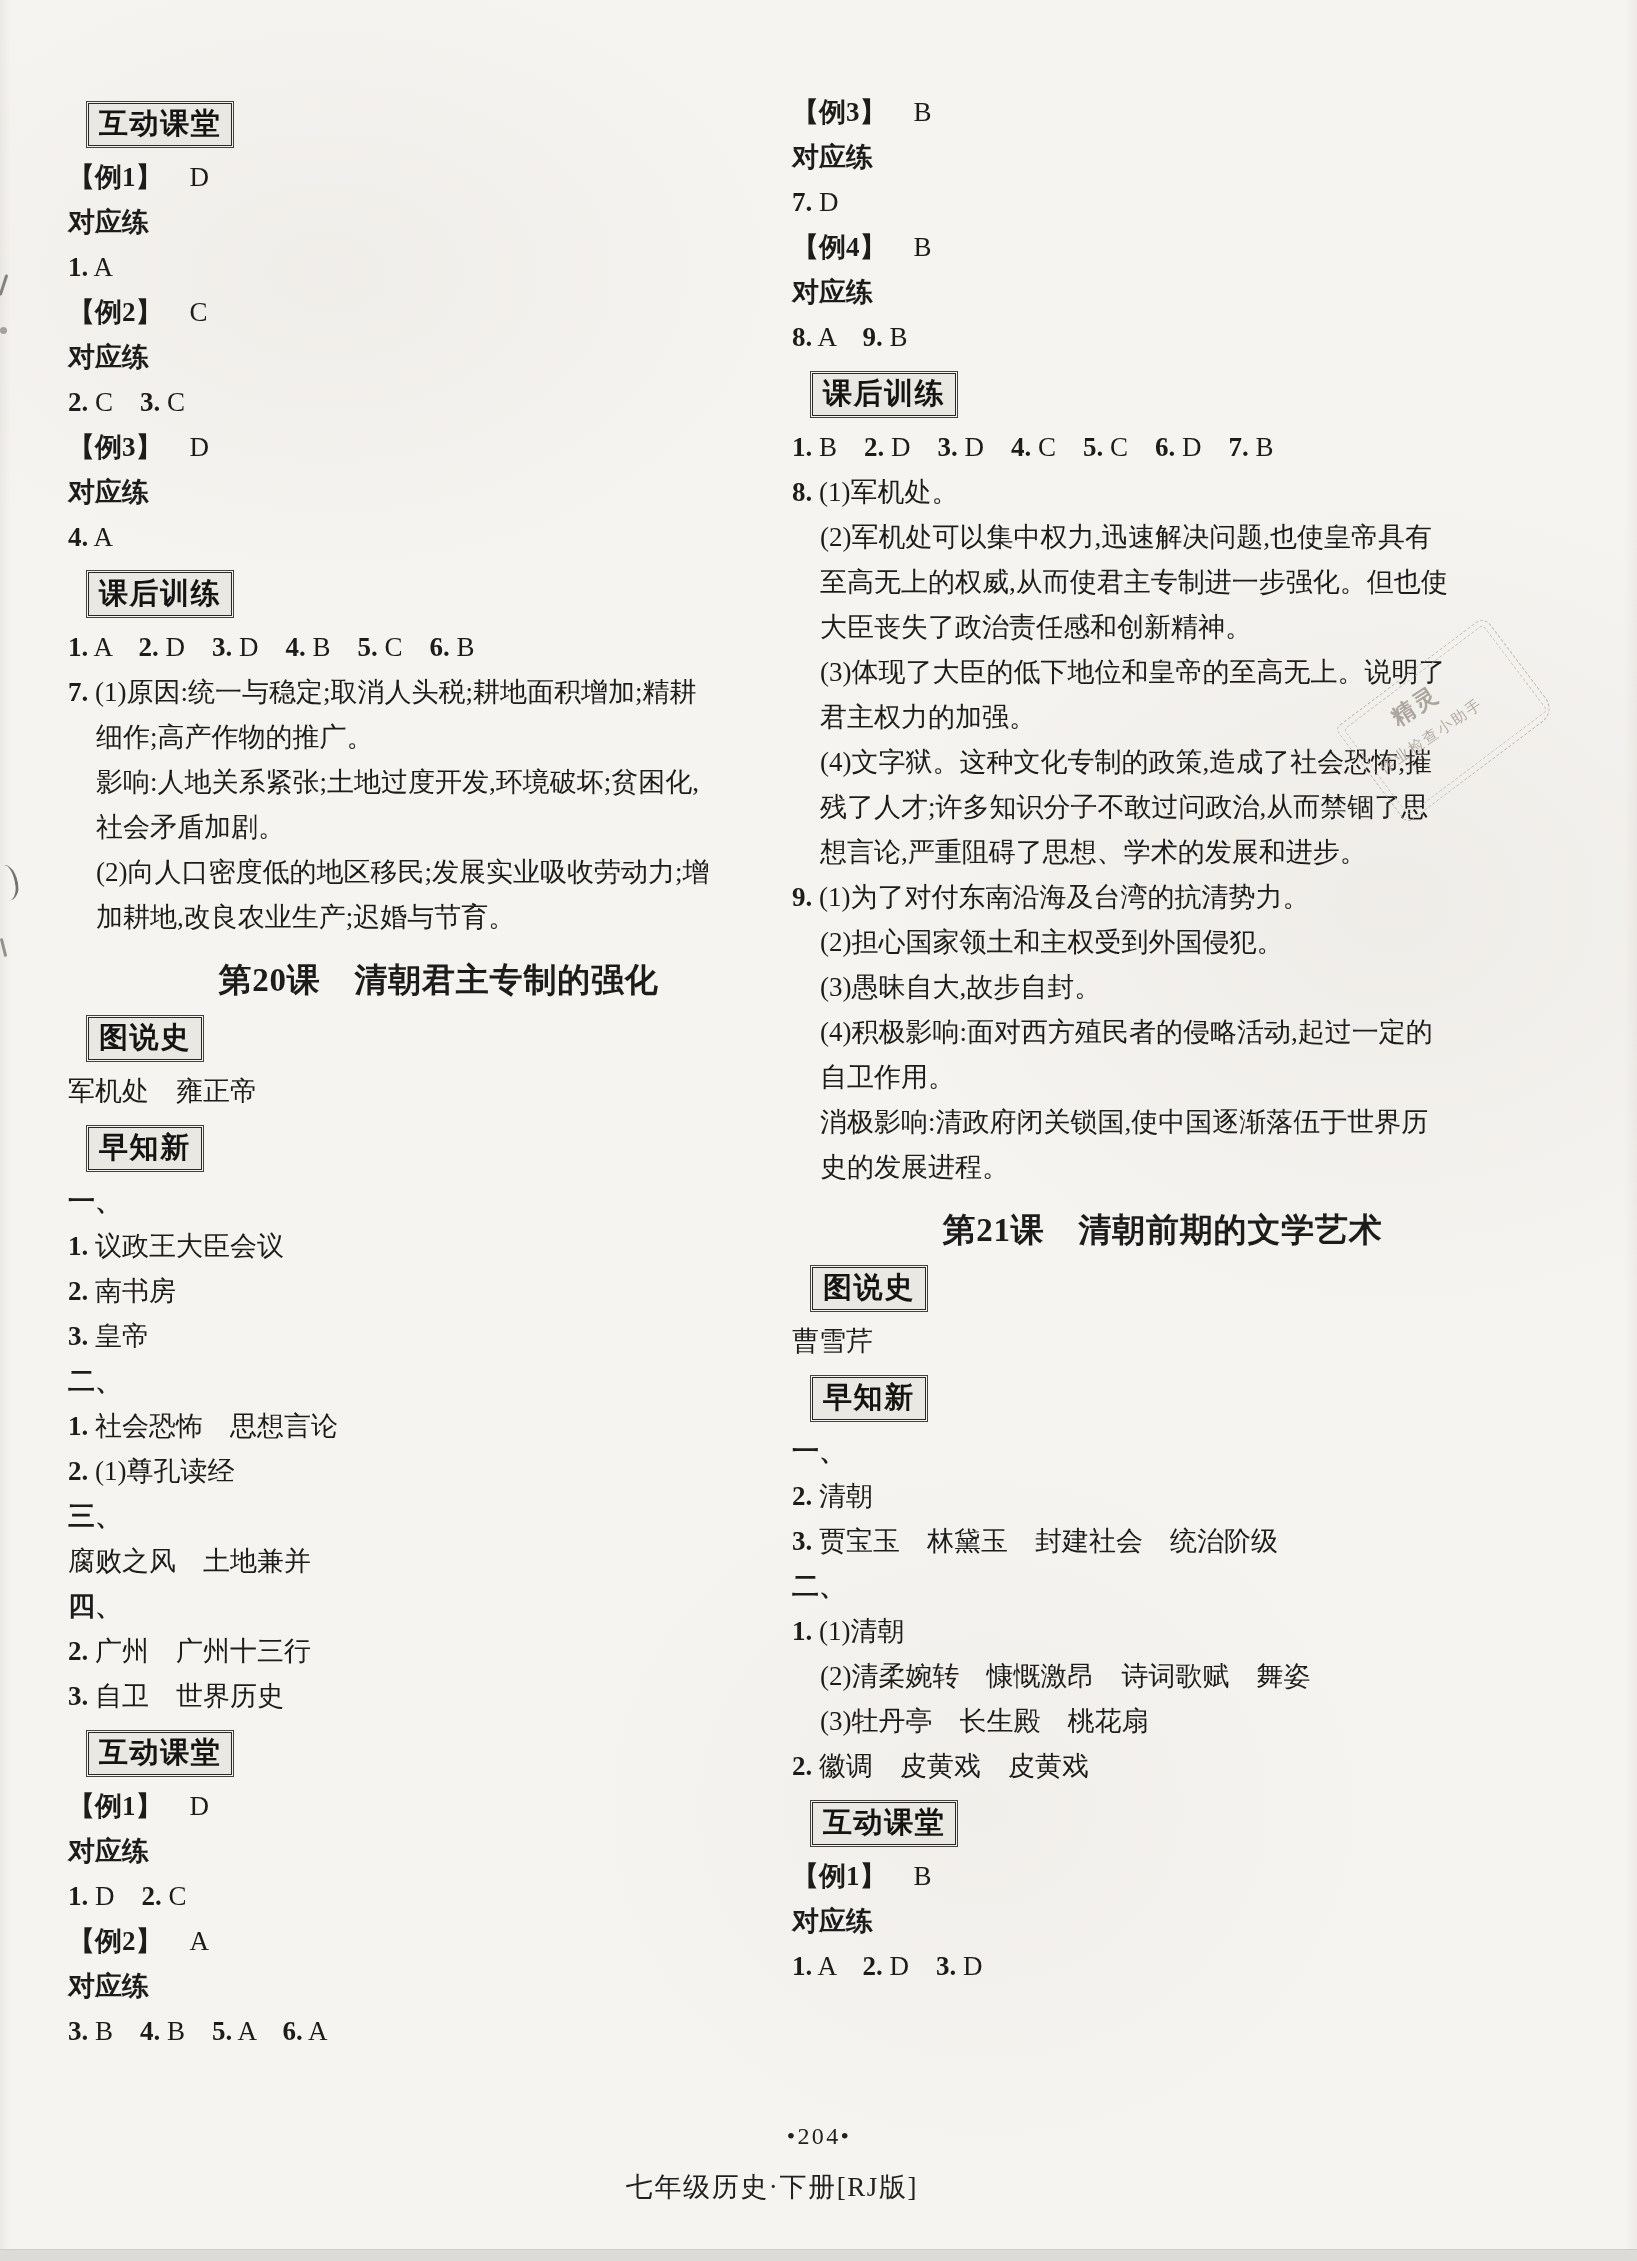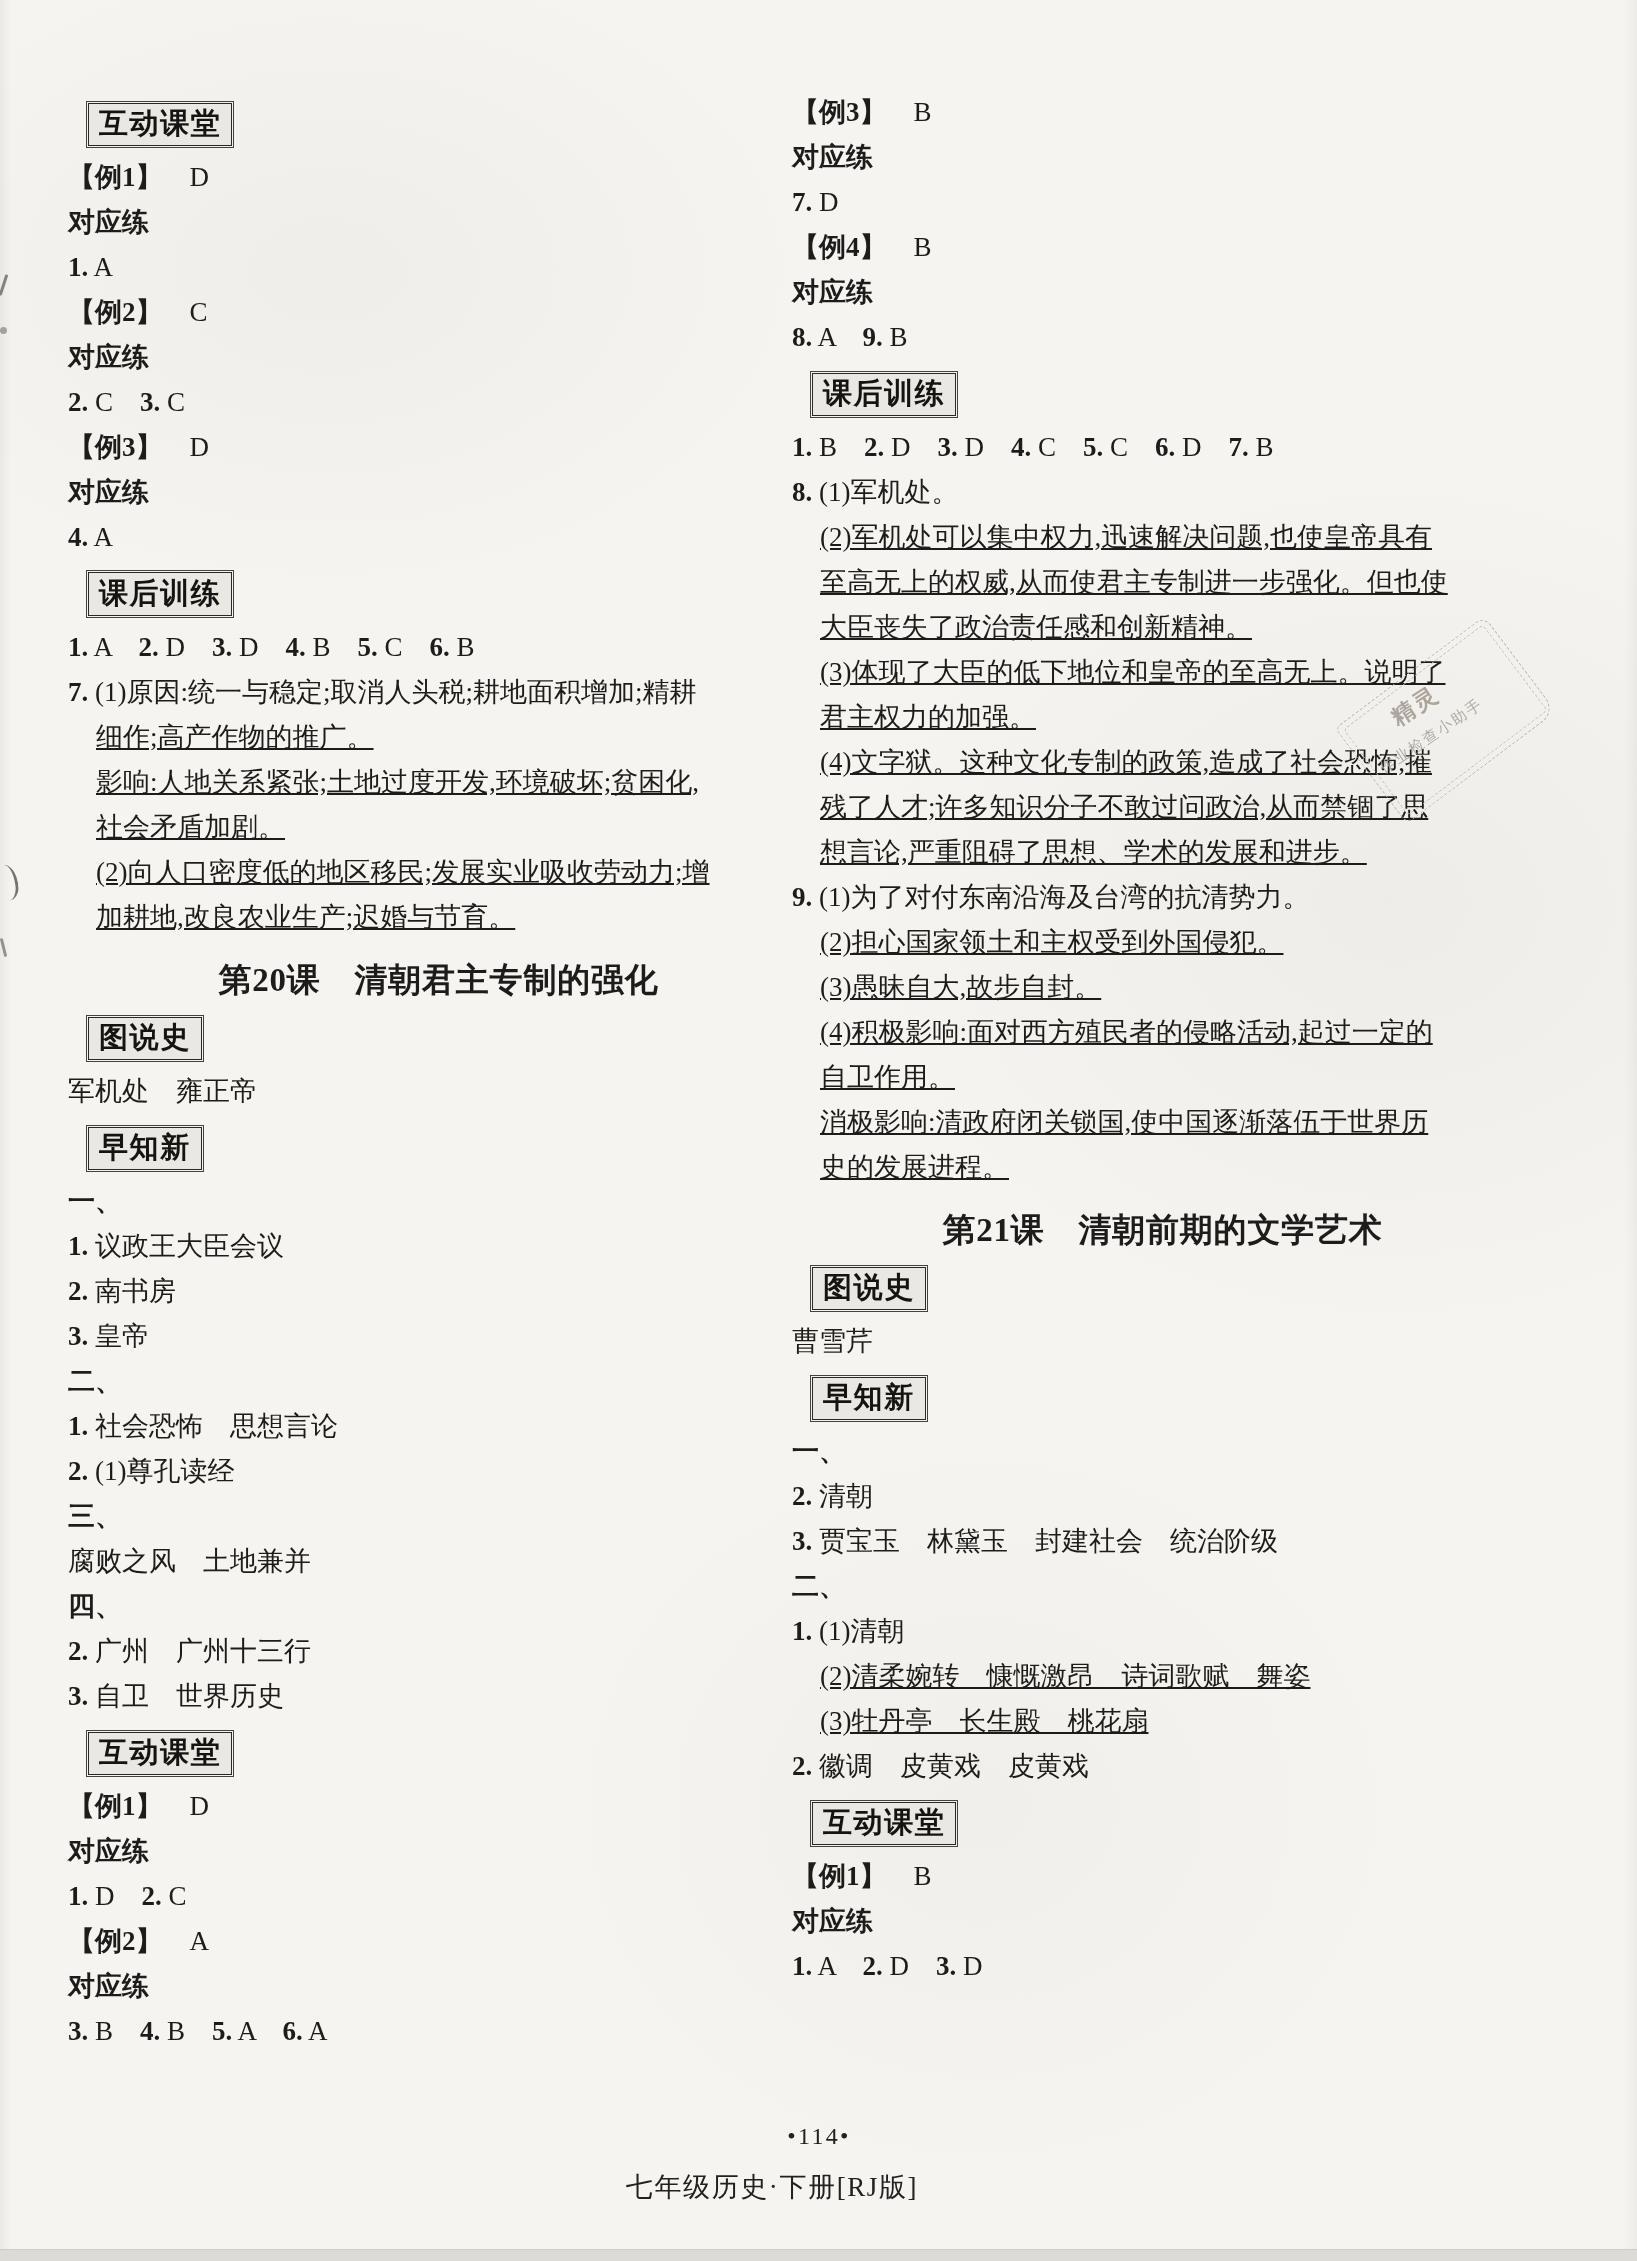--- a/index.html
+++ b/index.html
@@ -20,21 +20,21 @@
       linear-gradient(270deg, rgba(70,65,60,.05), rgba(0,0,0,0) 14px);
   }
   #bottom-strip{
     position:absolute;left:0;right:0;bottom:0;height:11px;
     background:#dddbd7;border-top:0.8px solid #cfccc7;
   }
   .col{position:absolute;top:90px;white-space:pre-wrap;}
   #left-col{left:68px;width:741px;}
   #right-col{left:792px;width:741px;}
   .line{font-size:27px;line-height:45px;}
-  .line.ind{padding-left:28px;text-decoration:underline;}
+  .line.ind{padding-left:28px;}
   .line b{font-weight:700;}
   .label-row{margin:12.5px 0 9.3px;line-height:1;}
   .label-box{
     display:inline-block;font-size:29px;font-weight:700;line-height:1.15;
     padding:3.1px 10px 4.7px;background:#eae8e2;color:#161412;
     border:1.6px solid #2a2826;outline:0.8px solid #45423e;outline-offset:1.6px;
     letter-spacing:1.6px;
     margin-left:20px;
   }
   .heading{
@@ -88,17 +88,17 @@
   <div class="inner"></div>
   <div class="big">精灵</div>
   <div class="small">作业检查小助手</div>
 </div>
 
 <div id="art1" class="artifact"></div>
 <div id="art2" class="artifact"></div>
 <div id="art3" class="artifact"></div>
 <div id="art4" class="artifact"></div>
 
-<div id="page-number">•114•</div>
+<div id="page-number">•204•</div>
 <div id="book-title">七年级历史·下册[RJ版]</div>
 
 <div id="bottom-strip"></div>
 
 
 </body></html>

